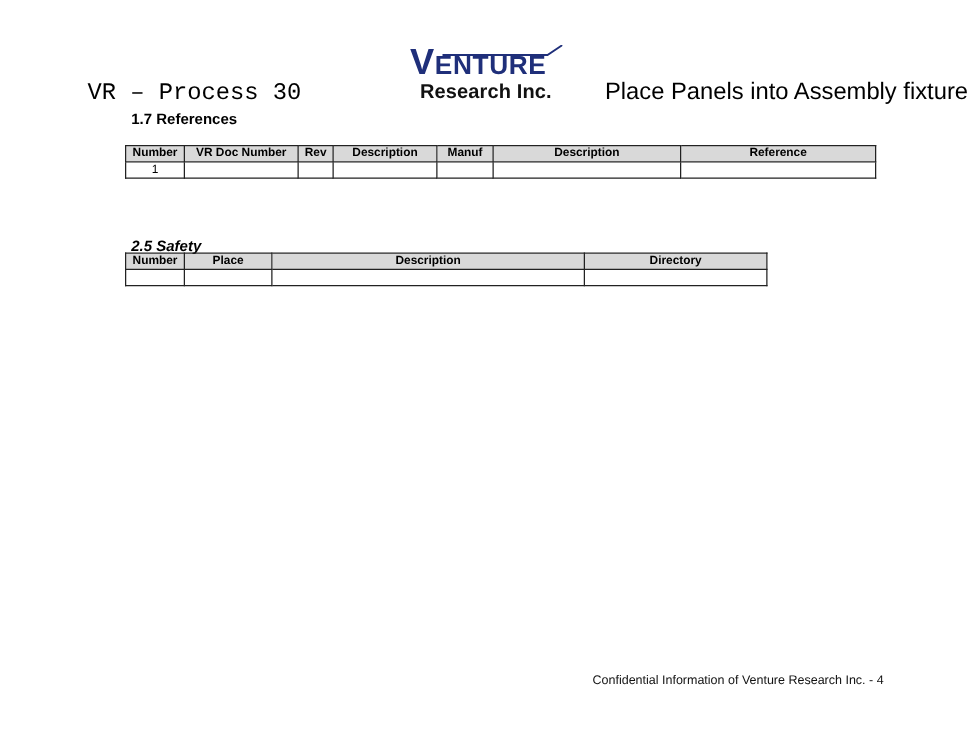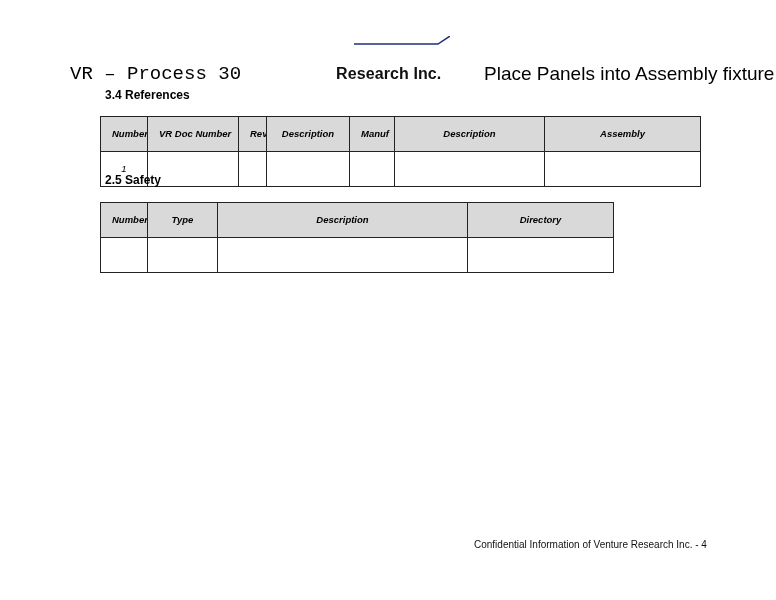--- a/index.html
+++ b/index.html
@@ -14,89 +14,92 @@
   .logo-swoosh { position: absolute; left: 6px; top: 0; width: 116px; height: 30px; }
   .logo-sub { position: absolute; left: 8px; top: 29px; font-size: 16px; font-weight: bold; color: #111;
               white-space: nowrap; letter-spacing: 0.1px; }
 
   .title-left { position: absolute; left: 70px; top: 63px; font-size: 19px; white-space: nowrap; font-family: Liberation Mono, monospace; }
   .title-right { position: absolute; left: 450px; top: 63px; font-size: 19px; white-space: nowrap; margin-left: 34px; }
 
   .section-heading { position: absolute; font-size: 12px; font-weight: bold; white-space: nowrap; }
 
   table.grid { position: absolute; border-collapse: collapse; font-size: 9.5px; table-layout: fixed; }
-  table.grid th, table.grid td { border: 1.5px solid #222; padding: 11px; height: 12px; line-height: 12px;
-                                 text-align: center; overflow: hidden; white-space: nowrap; font-style: italic; }
+  table.grid th, table.grid td { border: 1.5px solid #222; padding: 0; height: 12px; line-height: 12px;
+                                 text-align: center; overflow: hidden; white-space: nowrap; }
   table.grid th { background: #d9d9d9; font-weight: bold; }
   table.grid td { background: #fff; }
 
   .footer { position: absolute; left: 474px; top: 539px; font-size: 10px; white-space: nowrap; color: #111; }
 </style>
 </head>
 <body>
 
 <div class="logo">
+  <div class="logo-venture">
+    <span class="big">V</span><span class="small">ENTURE</span>
+  </div>
   <svg class="logo-swoosh" viewBox="0 0 116 30">
     <path d="M 20 8 L 104 8 L 116 0" fill="none" stroke="#1f2f7a" stroke-width="1.5"></path>
   </svg>
   <div class="logo-sub">Research Inc.</div>
 </div>
 
 <div class="title-left">VR – Process 30</div>
 <div class="title-right">Place Panels into Assembly fixture</div>
 
-<div class="section-heading" style="left:105px; top:88px;">3.4 References</div>
+<div class="section-heading" style="left:105px; top:88px;">1.7 References</div>
 
 <table class="grid" style="left:100px; top:116px; width:600px;">
   <colgroup>
     <col style="width:47px">
       <col style="width:91px">
       <col style="width:28px">
       <col style="width:83px">
     <col style="width:45px">
       <col style="width:150px">
       <col style="width:156px">
   </colgroup>
   <thead>
     <tr>
       <th>Number</th>
       <th>VR Doc Number</th>
       <th>Rev</th>
       <th>Description</th>
       <th>Manuf</th>
       <th>Description</th>
-      <th>Assembly</th>
+      <th>Reference</th>
     </tr>
   </thead>
   <tbody>
     <tr>
       <td>1</td>
       <td></td>
       <td></td>
       <td></td>
       <td></td>
       <td></td>
       <td></td>
     </tr>
   </tbody>
 </table>
 
-<div class="section-heading" style="left:105px; top:173px;">2.5 Safety</div>
+<div class="section-heading" style="left:105px; top:190px;font-style:italic;">2.5 Safety</div>
 
 <table class="grid" style="left:100px; top:202px; width:513px;">
   <colgroup>
     <col style="width:47px">
       <col style="width:70px">
       <col style="width:250px">
       <col style="width:146px">
   </colgroup>
   <thead>
     <tr>
       <th>Number</th>
-      <th>Type</th>
+      <th>Place</th>
       <th>Description</th>
       <th>Directory</th>
     </tr>
   </thead>
   <tbody>
     <tr>
       <td></td>
       <td></td>
       <td></td>
       <td></td>

